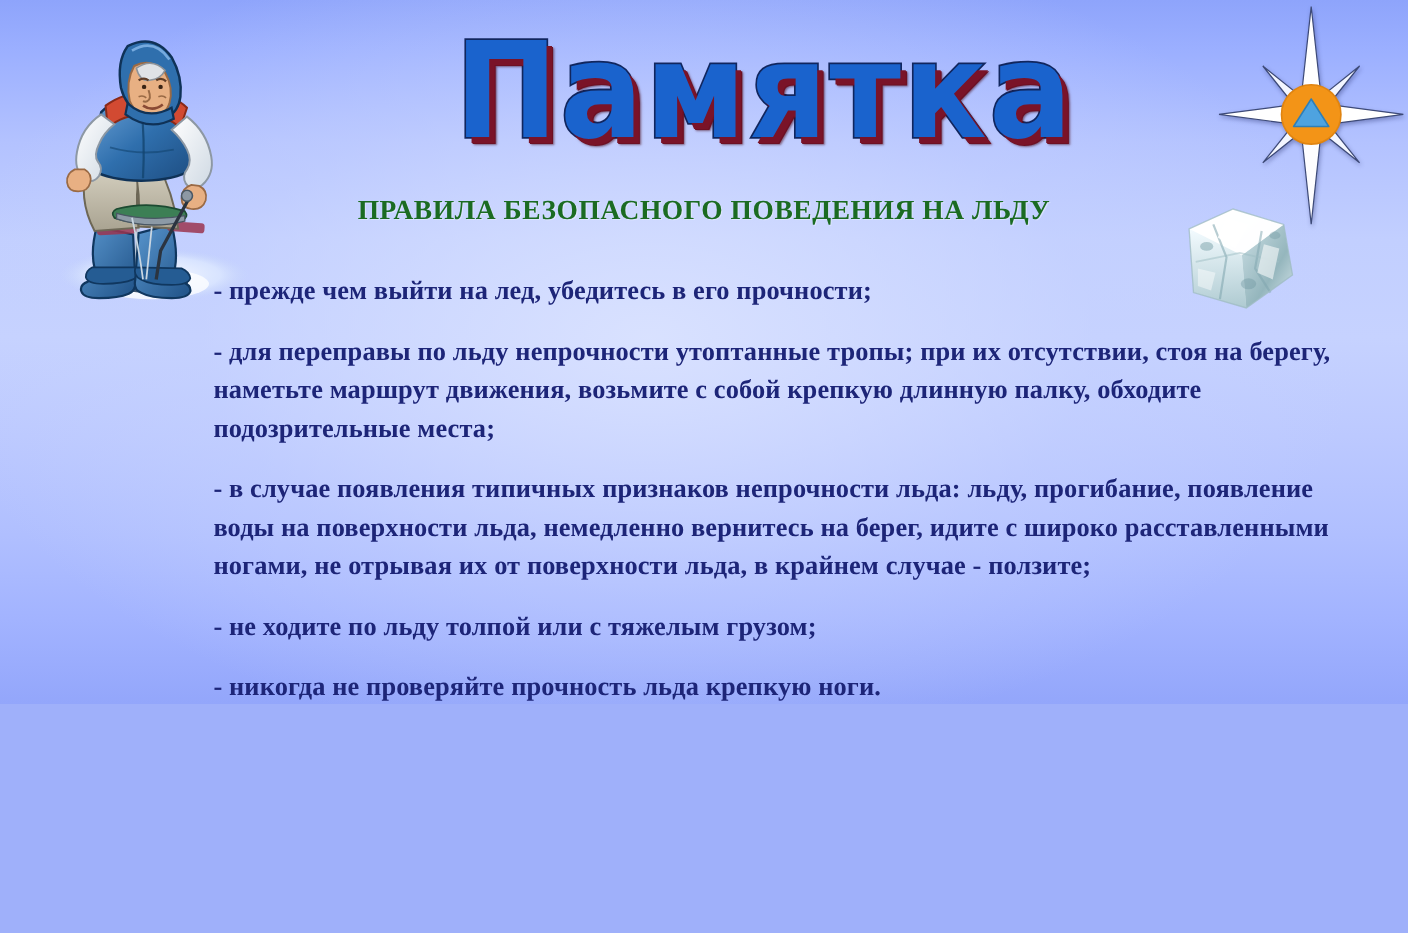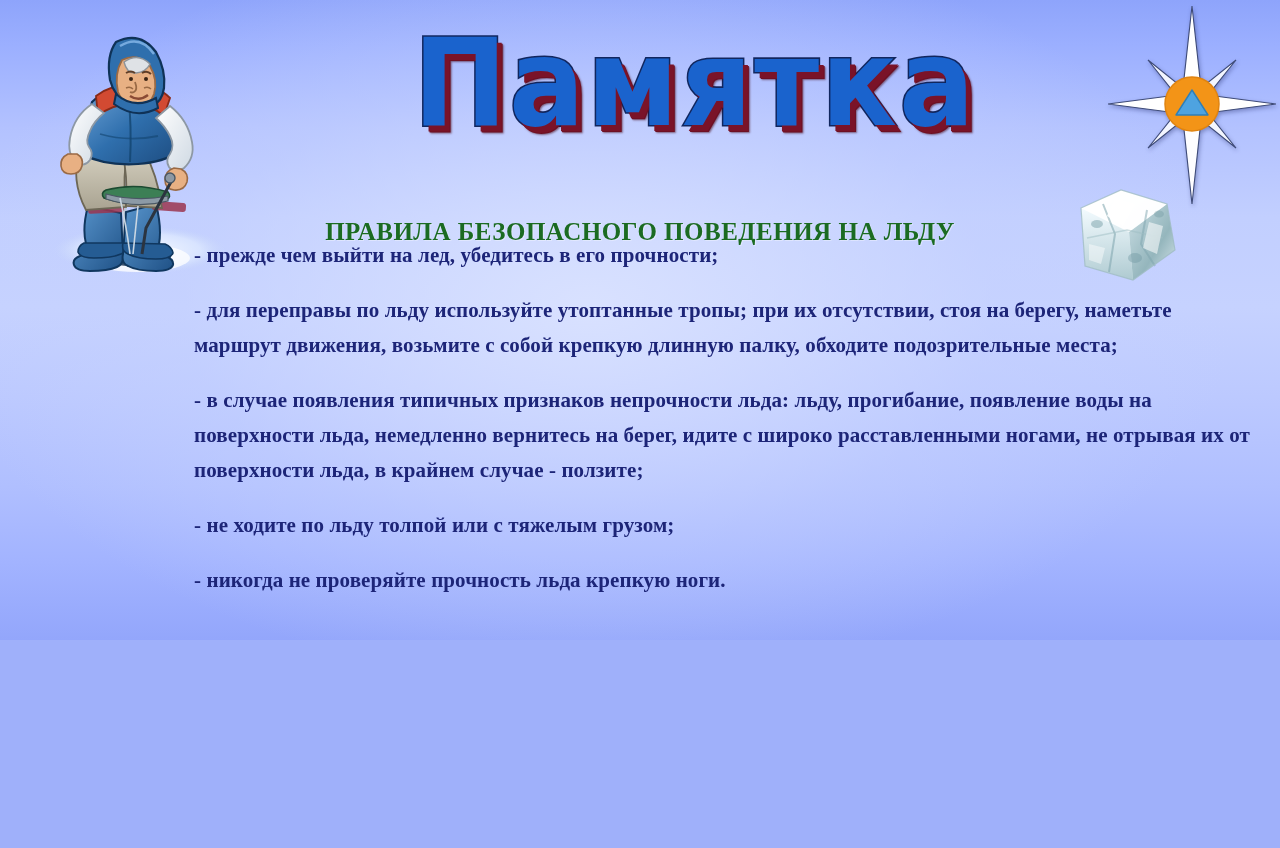--- a/index.html
+++ b/index.html
@@ -52,30 +52,29 @@
   .subtitle{
     position:absolute;left:0;top:178px;width:1280px;
     text-align:center;
     font-family:"Liberation Serif",serif;
     font-weight:bold;
     font-size:25px;
     letter-spacing:.5px;
     color:#1b6b22;
     text-shadow:1px 1px 0 rgba(255,255,255,.35);
     white-space:nowrap;
-    margin-top:40px;
   }
 
   
   .body-text{
     position:absolute;
-    left:194px;top:238px;width:1058px;
+    left:194px;top:248px;width:1058px;
     font-family:"Liberation Serif",serif;
     font-weight:bold;
-    font-size:21px;
+    font-size:24px;
     line-height:35px;
     color:#1d2578;
     letter-spacing:.1px;
   }
   .body-text p{margin:0 0 20px 0;}
   .body-text p:last-child{margin-bottom:0;}
 
   
   .fisherman{position:absolute;left:30px;top:28px;width:215px;height:255px;}
   .fisherman svg{display:block;width:100%;height:100%;}
@@ -250,19 +249,19 @@
       <ellipse cx="34" cy="46" rx="6" ry="4" fill="#6d969f" opacity="0.45"></ellipse>
       <ellipse cx="72" cy="80" rx="7" ry="5" fill="#6d969f" opacity="0.4"></ellipse>
       <ellipse cx="96" cy="36" rx="5" ry="3.5" fill="#6d969f" opacity="0.35"></ellipse>
 
       <path d="M18 30 L58 12 L104 26 L112 72 L70 102 L22 88 Z" fill="none" stroke="#9fbcc4" stroke-width="1.2" opacity="0.8"></path>
     </svg>
   </div>
 
   <div class="body-text">
     <p>- прежде чем выйти на лед, убедитесь в его прочности;</p>
-    <p> - для переправы по льду используйте утоптанные тропы; при их отсутствии, стоя на берегу, наметьте маршрут движения, возьмите с собой крепкую длинную палку, обходите подозрительные места;</p>
+    <p> - для переправы по льду непрочности утоптанные тропы; при их отсутствии, стоя на берегу, наметьте маршрут движения, возьмите с собой крепкую длинную палку, обходите подозрительные места;</p>
     <p>- в случае появления типичных признаков непрочности льда: льду, прогибание, появление воды на поверхности льда, немедленно вернитесь на берег, идите с широко расставленными ногами, не отрывая их от поверхности льда, в крайнем случае - ползите;</p>
     <p>- не ходите по льду толпой или с тяжелым грузом;</p>
     <p>- никогда не проверяйте прочность льда крепкую ноги.</p>
   </div>
 
 </div>
 
 </body></html>

